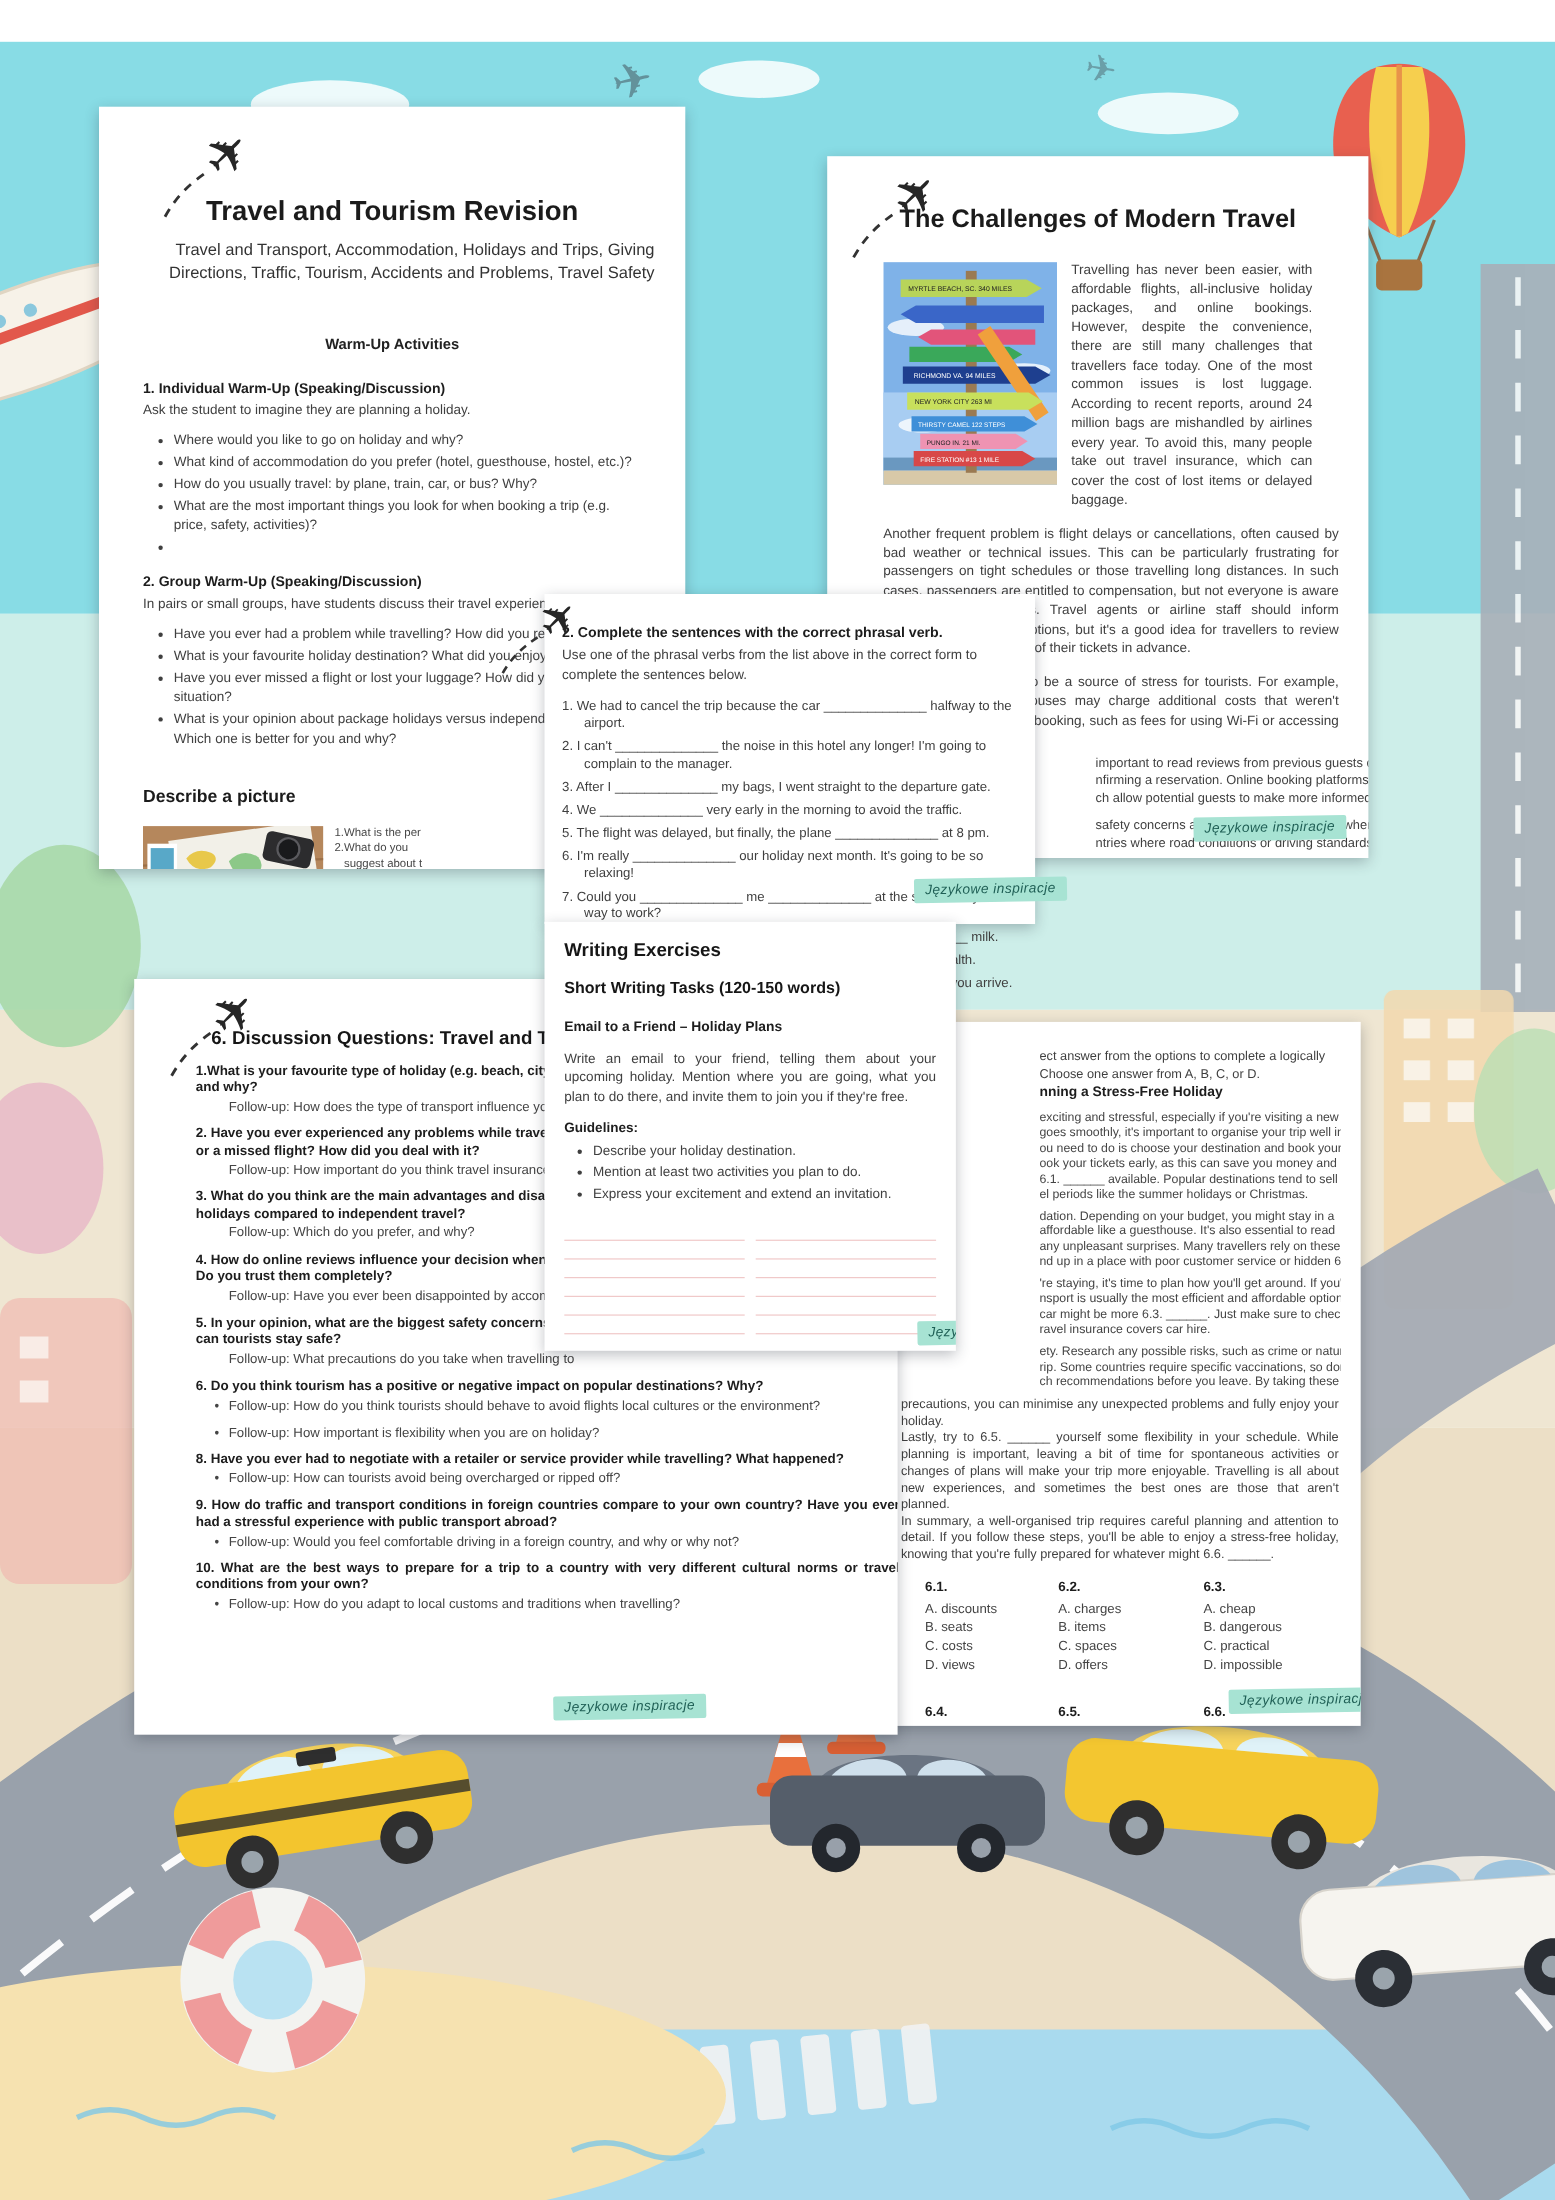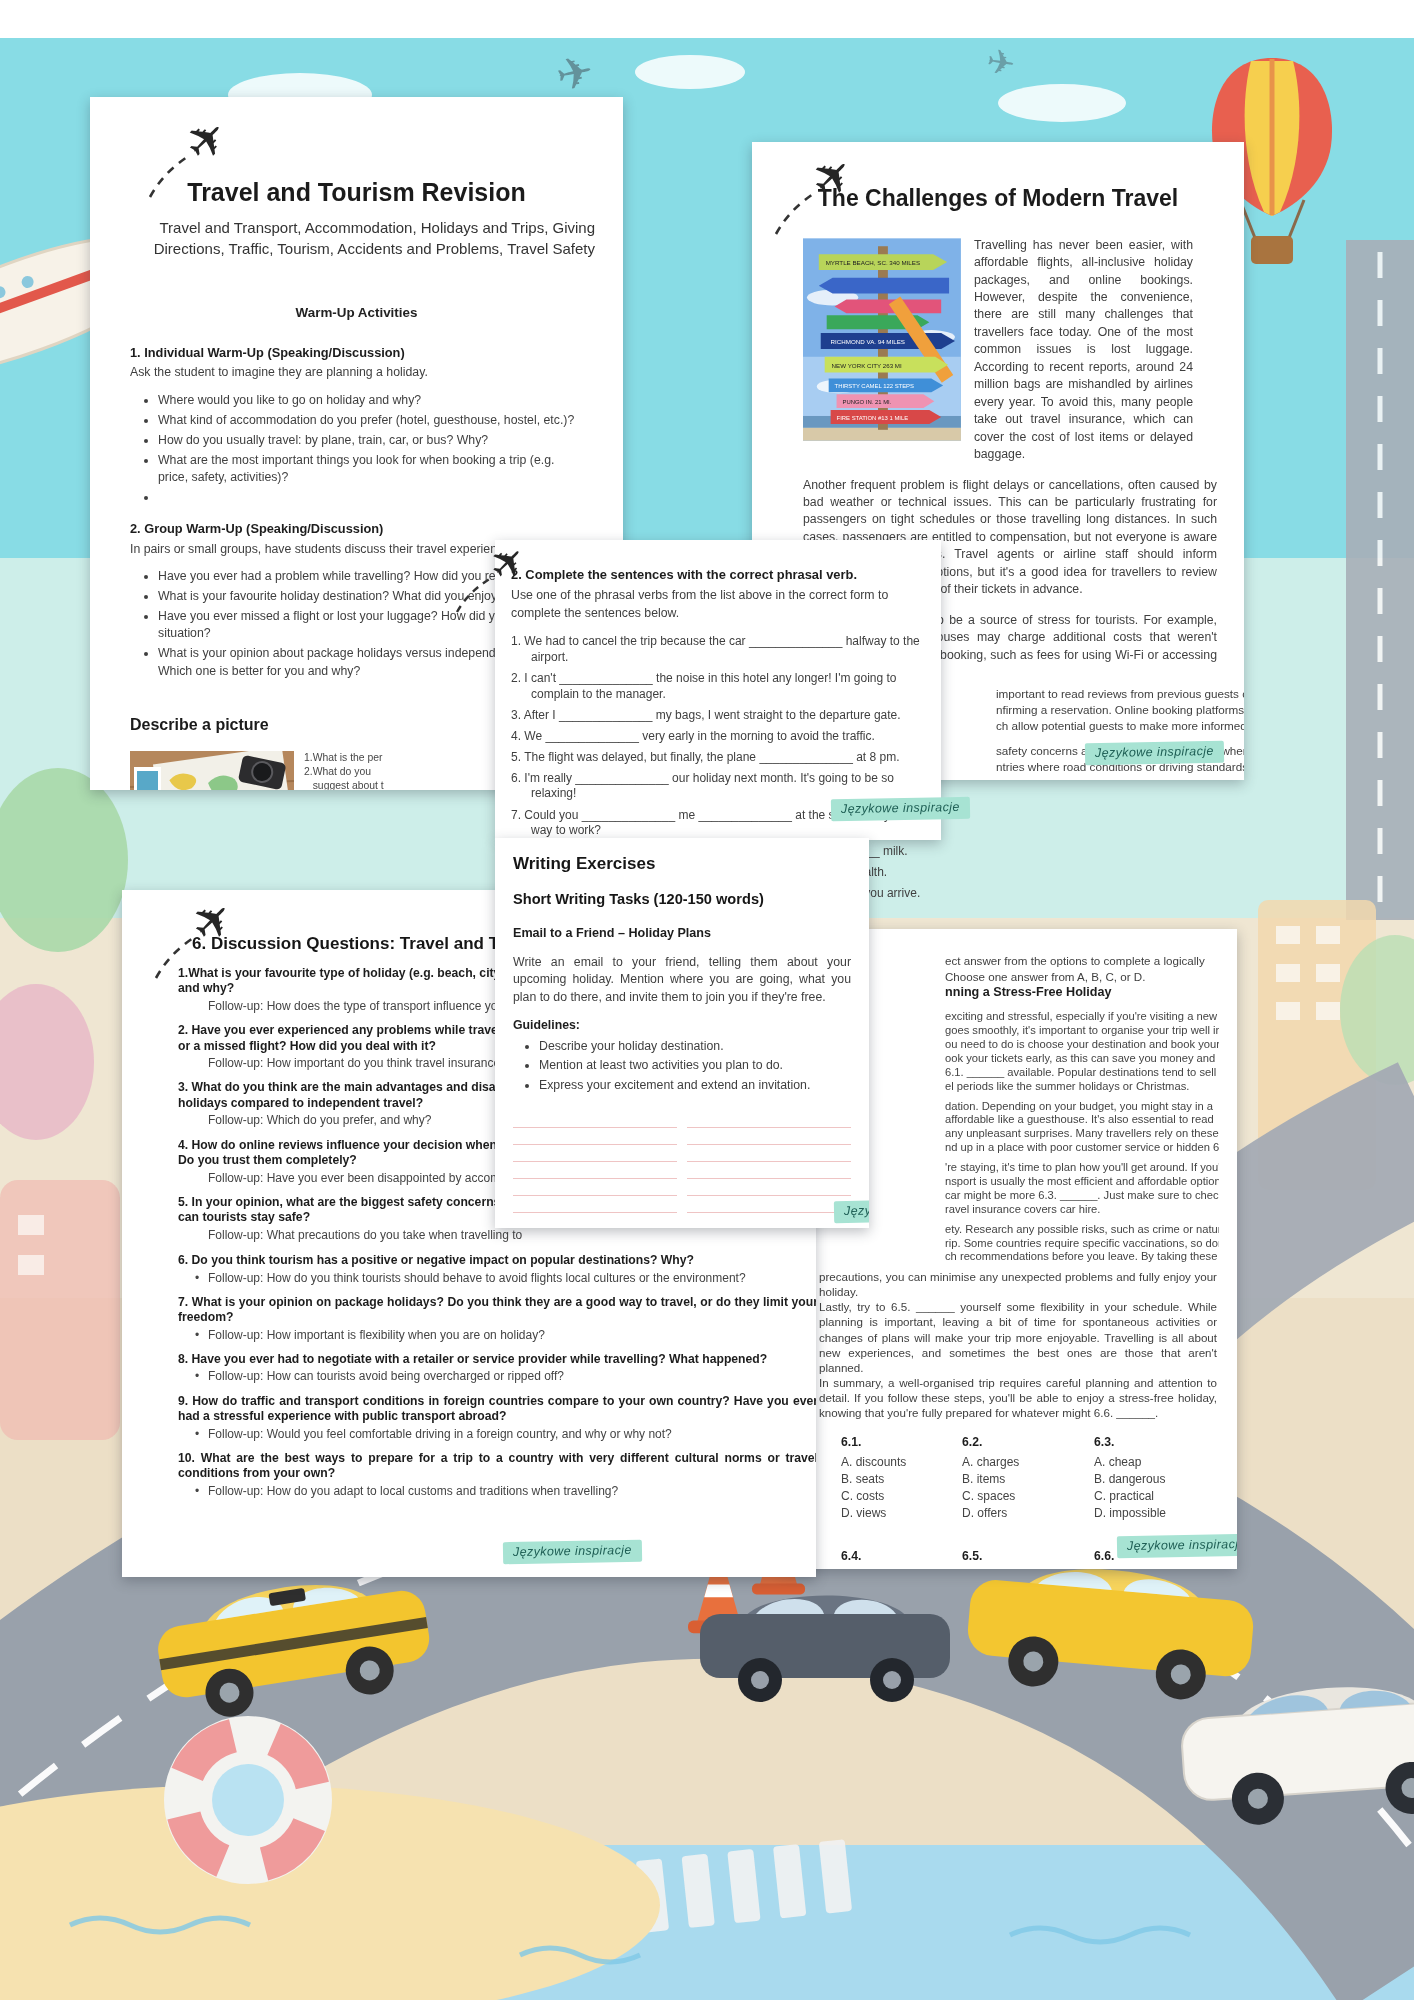--- a/index.html
+++ b/index.html
@@ -480,23 +480,20 @@
         </div>
       </div>
     <div class="qg2">
         <div class="q-block">
           <div class="q-title">
             <div class="q-line">6. Do you think tourism has a positive or negative impact on popular destinations? Why?</div>
           </div>
           <div class="q-follow">Follow-up: How do you think tourists should behave to avoid flights local cultures or the environment?</div>
         </div>
         <div class="q-block">
-          <div class="q-title">
-            <div class="q-line">7. What is your opinion on package holidays? Do you think they are a good way to travel, or do they limit your freedom?</div>
-          </div>
           <div class="q-follow">Follow-up: How important is flexibility when you are on holiday?</div>
         </div>
         <div class="q-block">
           <div class="q-title">
             <div class="q-line">8. Have you ever had to negotiate with a retailer or service provider while travelling? What happened?</div>
           </div>
           <div class="q-follow">Follow-up: How can tourists avoid being overcharged or ripped off?</div>
         </div>
         <div class="q-block">
           <div class="q-title">

